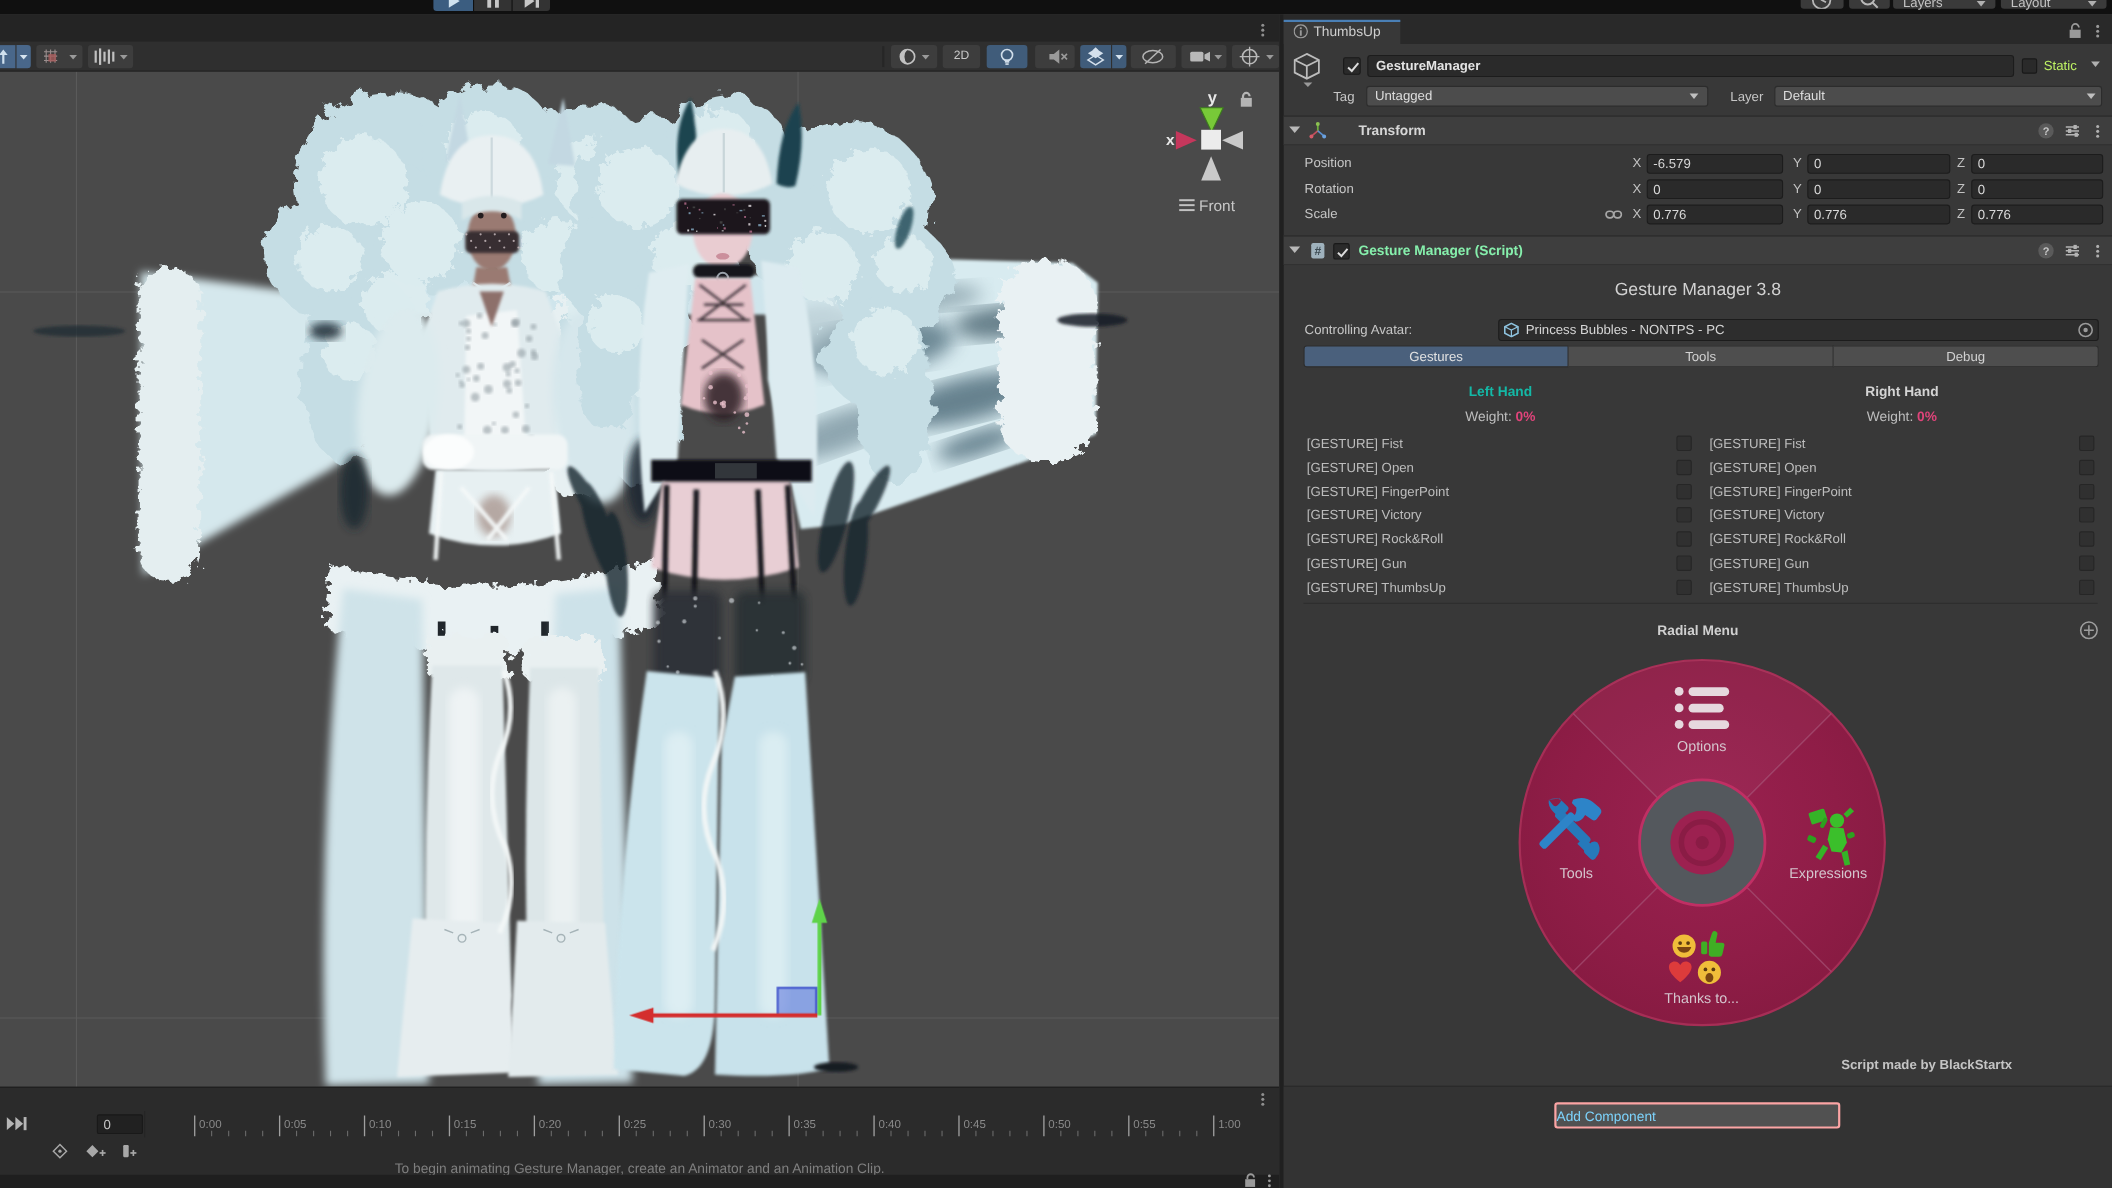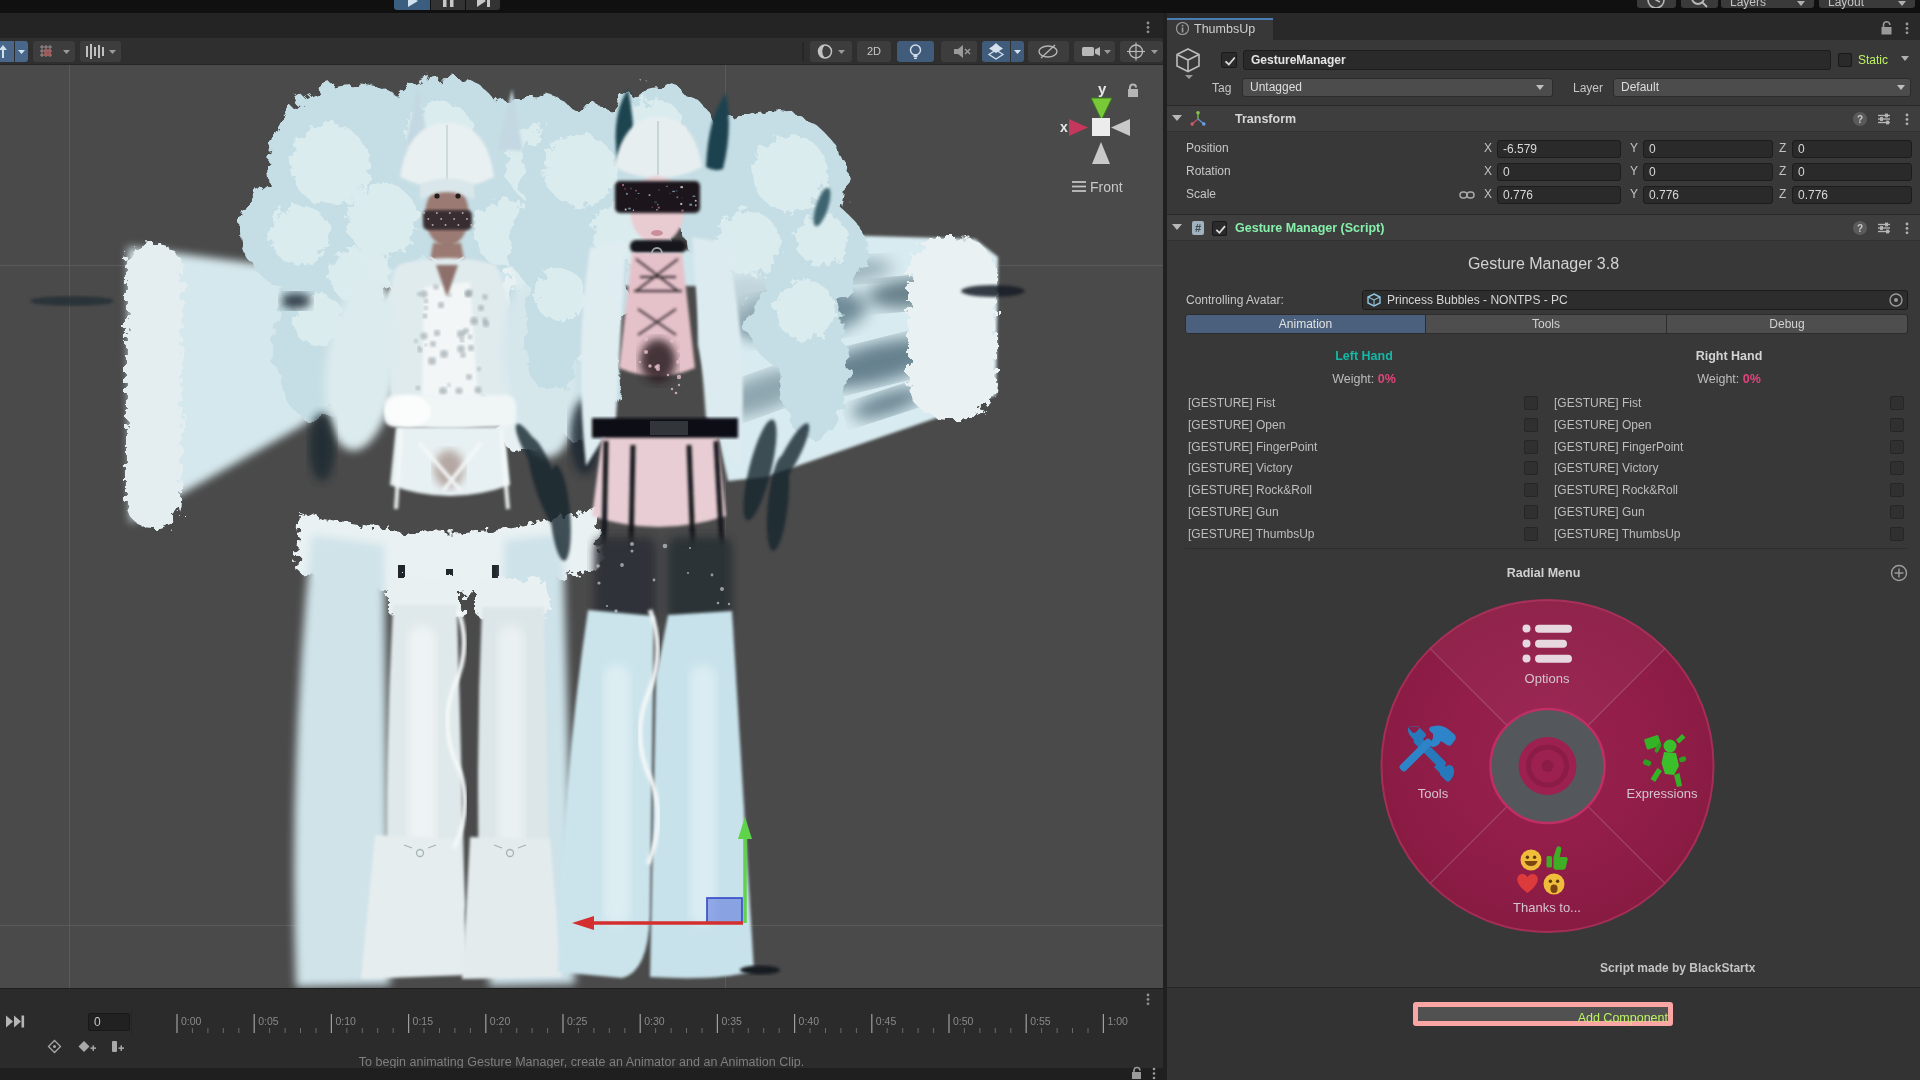--- a/index.html
+++ b/index.html
@@ -707,21 +707,21 @@
 <div class="lbl" style="left:1186px;top:294px">Controlling Avatar:</div>
 <div class="fld" style="left:1362px;top:290px;width:546px;height:20px;line-height:18px;padding-left:24px;background:#2d2d2d;color:#d6d6d6">Princess Bubbles - NONTPS - PC</div>
 <svg class="ab" style="left:1367px;top:293px" width="14" height="14">
 <path d="M7 1 L13 4 L13 10 L7 13 L1 10 L1 4 Z" fill="none" stroke="#8fc4e0" stroke-width="1.4"></path>
 <path d="M1 4 L7 7 L13 4 M7 7 L7 13" fill="none" stroke="#8fc4e0" stroke-width="1.1"></path>
   </svg>
 <svg class="ab" style="left:1888px;top:292px" width="16" height="16">
 <circle cx="8" cy="8" r="6" fill="none" stroke="#9a9a9a" stroke-width="1.4"></circle>
     <circle cx="8" cy="8" r="2" fill="#9a9a9a"></circle>
   </svg>
-<div class="ab" style="left:1185px;top:314px;width:241px;height:20px;background:#4a607c;border:1px solid #2d2d2d;box-sizing:border-box;border-radius:3px 0 0 3px;color:#e2e2e2;font-size:12px;text-align:center;line-height:18px">Animation</div>
+<div class="ab" style="left:1185px;top:314px;width:241px;height:20px;background:#4a607c;border:1px solid #2d2d2d;box-sizing:border-box;border-radius:3px 0 0 3px;color:#e2e2e2;font-size:12px;text-align:center;line-height:18px">Gestures</div>
 <div class="ab" style="left:1426px;top:314px;width:241px;height:20px;background:#4e4e4e;border:1px solid #2d2d2d;border-left:none;box-sizing:border-box;color:#d2d2d2;font-size:12px;text-align:center;line-height:18px">Tools</div>
 <div class="ab" style="left:1667px;top:314px;width:241px;height:20px;background:#4e4e4e;border:1px solid #2d2d2d;border-left:none;box-sizing:border-box;border-radius:0 3px 3px 0;color:#d2d2d2;font-size:12px;text-align:center;line-height:18px">Debug</div>
 <div class="ab" style="left:1264px;top:349px;width:200px;text-align:center;color:#14b8a6;font-size:12.5px;font-weight:bold">Left Hand</div>
 <div class="ab" style="left:1629px;top:349px;width:200px;text-align:center;color:#d4d4d4;font-size:12.5px;font-weight:bold">Right Hand</div>
 <div class="ab" style="left:1264px;top:372px;width:200px;text-align:center;color:#bdbdbd;font-size:12.5px">Weight: <span style="color:#df447a;font-weight:bold">0%</span></div>
 <div class="ab" style="left:1629px;top:372px;width:200px;text-align:center;color:#bdbdbd;font-size:12.5px">Weight: <span style="color:#df447a;font-weight:bold">0%</span></div>
 <div class="lbl" style="left:1188px;top:397px;color:#bdbdbd">[GESTURE] Fist</div>
 <div style="position:absolute;left:1524px;top:396px;width:14px;height:14px;background:#303030;border:1px solid #262626;border-radius:2px;box-sizing:border-box"></div>
 <div class="lbl" style="left:1554px;top:397px;color:#bdbdbd">[GESTURE] Fist</div>
 <div style="position:absolute;left:1890px;top:396px;width:14px;height:14px;background:#303030;border:1px solid #262626;border-radius:2px;box-sizing:border-box"></div>
@@ -749,24 +749,24 @@
 <div style="position:absolute;left:1524px;top:526.8000000000001px;width:14px;height:14px;background:#303030;border:1px solid #262626;border-radius:2px;box-sizing:border-box"></div>
 <div class="lbl" style="left:1554px;top:527.8000000000001px;color:#bdbdbd">[GESTURE] ThumbsUp</div>
 <div style="position:absolute;left:1890px;top:526.8000000000001px;width:14px;height:14px;background:#303030;border:1px solid #262626;border-radius:2px;box-sizing:border-box"></div>
 <div class="ab" style="left:1185px;top:548px;width:722px;height:1px;background:#2e2e2e"></div>
 <div class="ab" style="left:1167px;top:566px;width:753px;text-align:center;color:#d0d0d0;font-size:12.5px;font-weight:bold">Radial Menu</div>
 <svg class="ab" style="left:1890px;top:564px" width="18" height="18">
 <circle cx="9" cy="9" r="7.5" fill="none" stroke="#9e9e9e" stroke-width="1.4"></circle>
 <line x1="9" y1="4.5" x2="9" y2="13.5" stroke="#9e9e9e" stroke-width="1.4"></line>
 <line x1="4.5" y1="9" x2="13.5" y2="9" stroke="#9e9e9e" stroke-width="1.4"></line>
   </svg>
-<div class="ab" style="left:1600px;top:961px;width:303px;text-align:left;color:#c4c4c4;font-size:12px;font-weight:bold">Script made by BlackStartx</div>
+<div class="ab" style="left:1600px;top:961px;width:303px;text-align:center;color:#c4c4c4;font-size:12px;font-weight:bold">Script made by BlackStartx</div>
 <div class="ab" style="left:1167px;top:987px;width:753px;height:1px;background:#262626"></div>
 <div class="ab" style="left:1167px;top:988px;width:753px;height:92px;background:#333333"></div>
-<div class="ab" style="left:1413px;top:1002px;width:260px;height:24px;background:#515151;border:5px solid #fca5a5;border-radius:3px;box-sizing:border-box;color:#bef264;font-size:12.5px;text-align:right;line-height:22px">Add Component</div>
+<div class="ab" style="left:1413px;top:1002px;width:260px;height:24px;background:#515151;border:2px solid #fca5a5;border-radius:3px;box-sizing:border-box;color:#7dd3fc;font-size:12.5px;text-align:left;line-height:22px">Add Component</div>
 <svg class="ab" style="left:1367px;top:586px" width="361" height="361" viewBox="0 0 361 361">
     <defs>
       <radialGradient id="rg" cx="50%" cy="45%" r="62%">
         <stop offset="0%" stop-color="#9b2150"></stop>
         <stop offset="60%" stop-color="#8f1d47"></stop>
         <stop offset="100%" stop-color="#851a40"></stop>
       </radialGradient>
     </defs>
     <circle cx="180.5" cy="180" r="166" fill="url(#rg)" stroke="#a62e56" stroke-width="2"></circle>
     <line x1="220.8" y1="220.3" x2="297.9" y2="297.4" stroke="#a44e72" stroke-width="1.3" opacity="0.75"></line>

